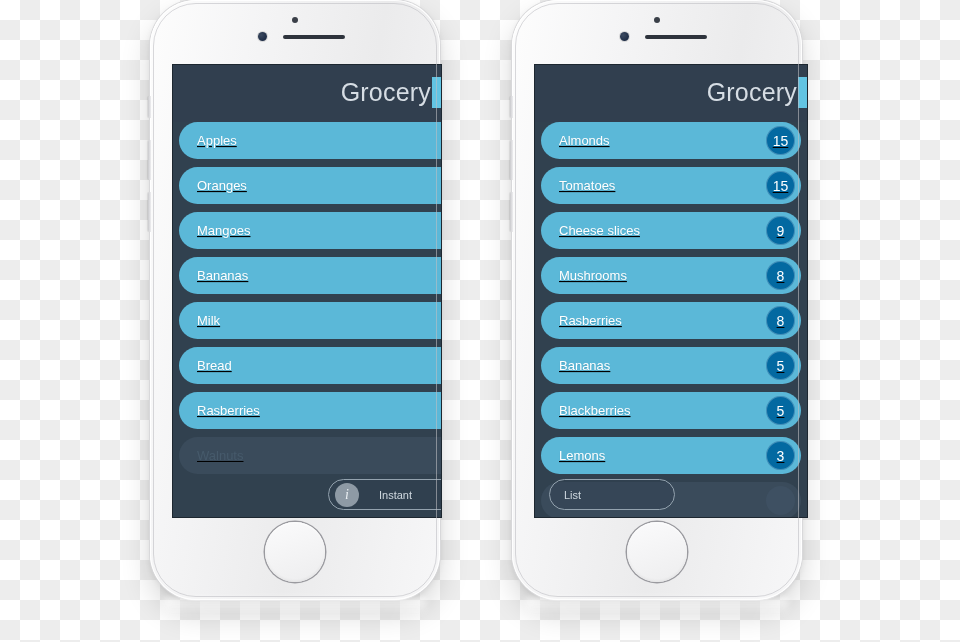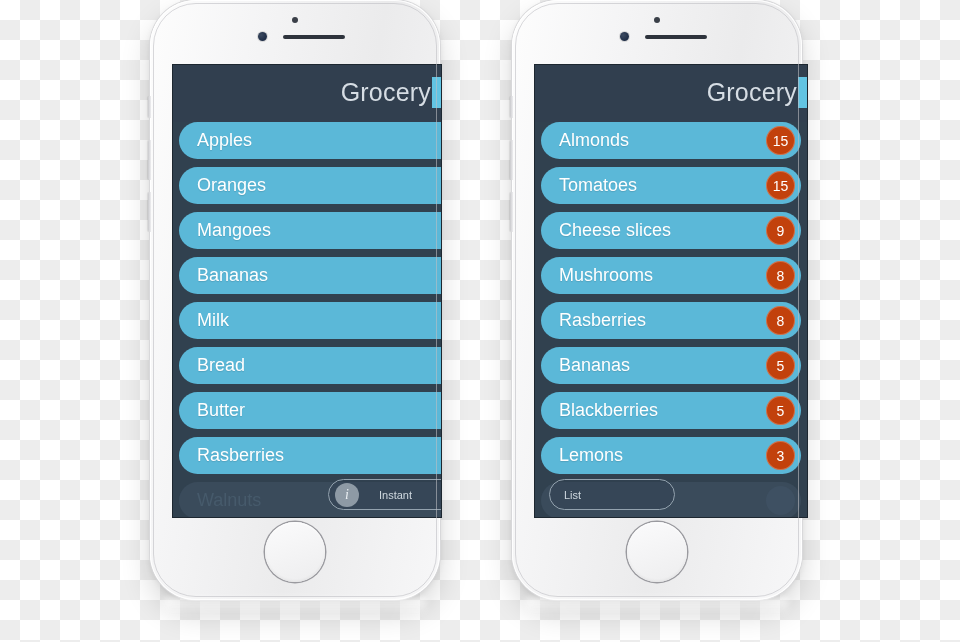--- a/index.html
+++ b/index.html
@@ -116,20 +116,21 @@
   
   .screen {
     position: absolute;
     top: 65px;
     left: 23px;
     width: 268px;   
     height: 452px;
     background: #31414f;
     overflow: hidden;
     box-shadow: 0 0 0 1px #1d2730;
+    text-decoration: underline;
   }
   #phone-right .screen { width: 272px; }
 
   .title-bar {
     height: 57px;
     position: relative;
     background: #313f4f;
   }
   .title-text {
     position: absolute;
@@ -172,30 +173,30 @@
   .right-style .row {
     border-radius: 19px;
     margin-left: 6px;
     margin-right: 6px;
     padding-left: 18px;
     padding-right: 6px;
     justify-content: space-between;
   }
 
   .row-label {
-    font-size: 18px;
+    font-size: 13px;
     color: #ffffff;
     text-shadow: 0 1px 1px rgba(0,0,0,0.12);
     white-space: nowrap;
   }
 
   .row-badge {
     width: 29px; height: 29px;
     border-radius: 50%;
-    background: #c2410c;
+    background: #0369a1;
     box-shadow: inset 0 0 0 1px rgba(255,255,255,0.25);
     display: flex;
     align-items: center;
     justify-content: center;
     font-size: 14px;
     color: #ffffff;
     flex: 0 0 auto;
   }
 
   
@@ -297,23 +298,20 @@
         <div class="row">
           <span class="row-label">Bananas</span>
         </div>
         <div class="row">
           <span class="row-label">Milk</span>
         </div>
         <div class="row">
           <span class="row-label">Bread</span>
         </div>
         <div class="row">
-          <span class="row-label">Butter</span>
-        </div>
-        <div class="row">
           <span class="row-label">Rasberries</span>
         </div>
         <div class="row ghost">
           <span class="row-label">Walnuts</span>
         </div>
       </div>
     <div class="bottom-bar">
       <div class="pill" id="instant-pill">
         <span class="info-icon">i</span>
         <span class="instant-label">Instant</span>

